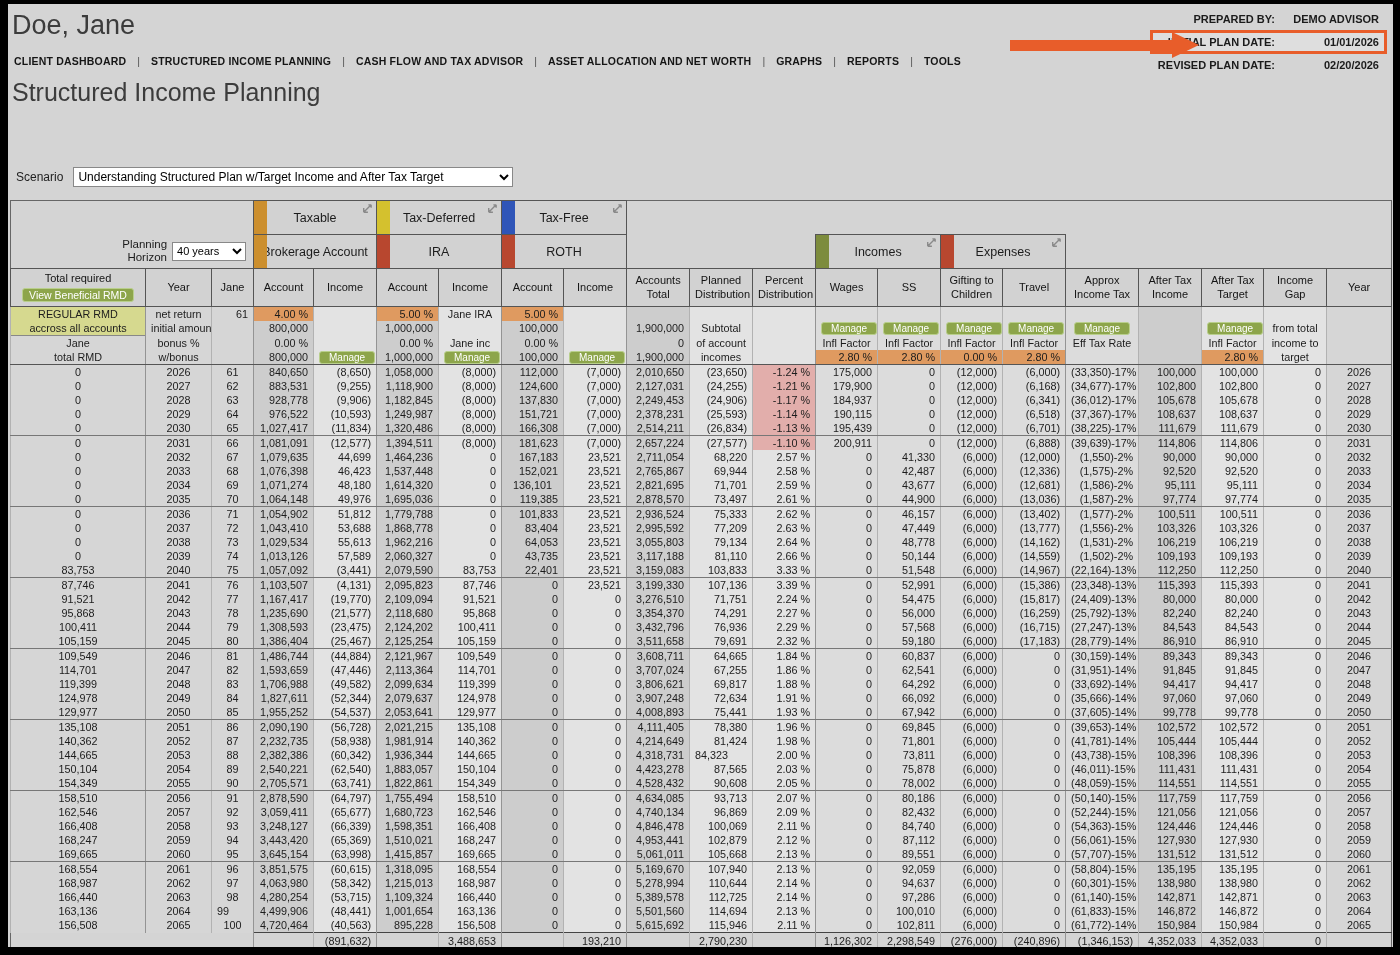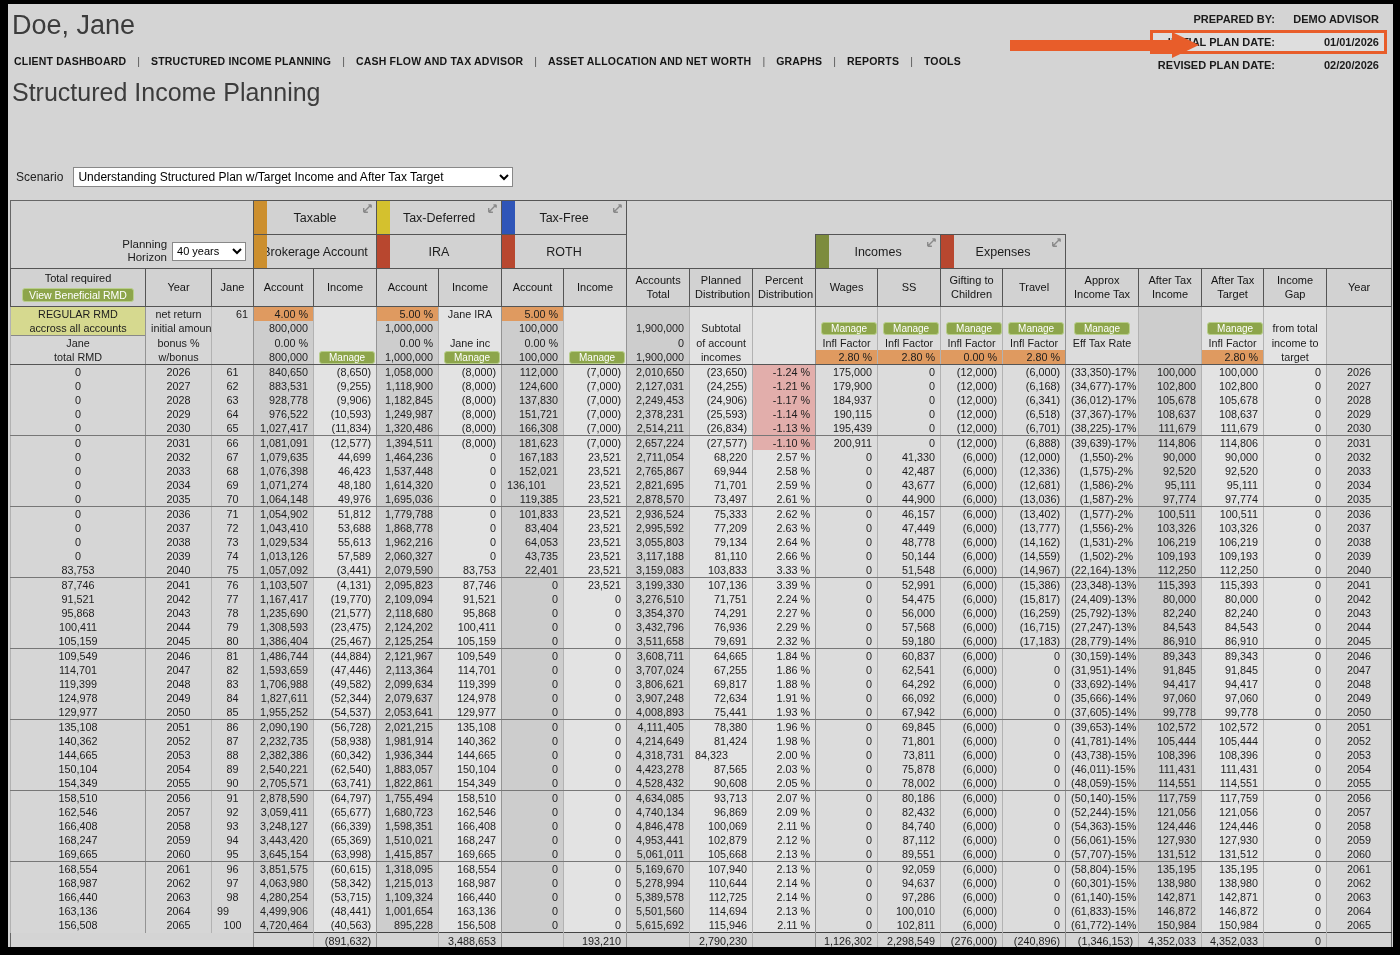--- a/index.html
+++ b/index.html
@@ -516,21 +516,21 @@
             <td class="d c20 s-med" style="text-align: center;">2033</td>
           </tr>
           <tr>
             <td class="d c0 s-med" style="text-align: center;">0</td>
             <td class="d c1 s-med" style="text-align: center;">2034</td>
             <td class="d c2 s-med" style="text-align: center;">69</td>
             <td class="d c3 s-dark" style="text-align: right;">1,071,274</td>
             <td class="d c4 s-light" style="text-align: right;">48,180</td>
             <td class="d c5 s-dark" style="text-align: right;">1,614,320</td>
             <td class="d c6 s-light" style="text-align: right;">0</td>
-            <td class="d c7 s-dark" style="text-align: left;">136,101</td>
+            <td class="d c7 s-dark" style="text-align: center;">136,101</td>
             <td class="d c8 s-light" style="text-align: right;">23,521</td>
             <td class="d c9 s-dark" style="text-align: right;">2,821,695</td>
             <td class="d c10 s-light" style="text-align: right;">71,701</td>
             <td class="d c11 s-light" style="text-align: right;">2.59 %</td>
             <td class="d c12 s-mid" style="text-align: right;">0</td>
             <td class="d c13 s-mid" style="text-align: right;">43,677</td>
             <td class="d c14 s-mid" style="text-align: right;">(6,000)</td>
             <td class="d c15 s-mid" style="text-align: right;">(12,681)</td>
             <td class="d c16 s-mid" style="text-align: right;">(1,586)-2%</td>
             <td class="d c17 s-dark" style="text-align: right;">95,111</td>

